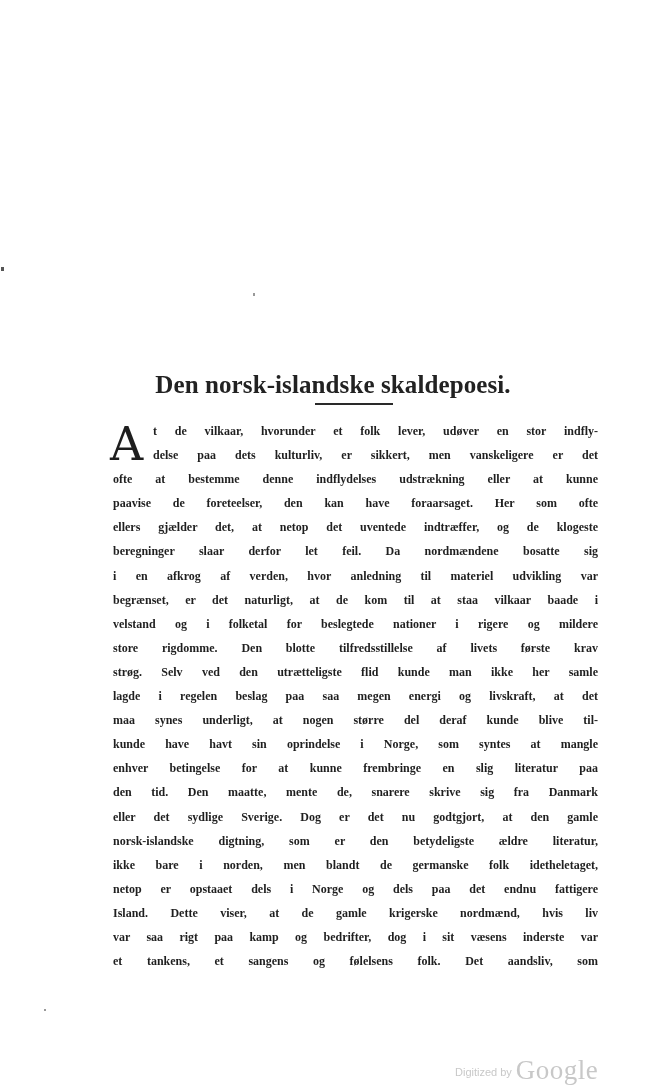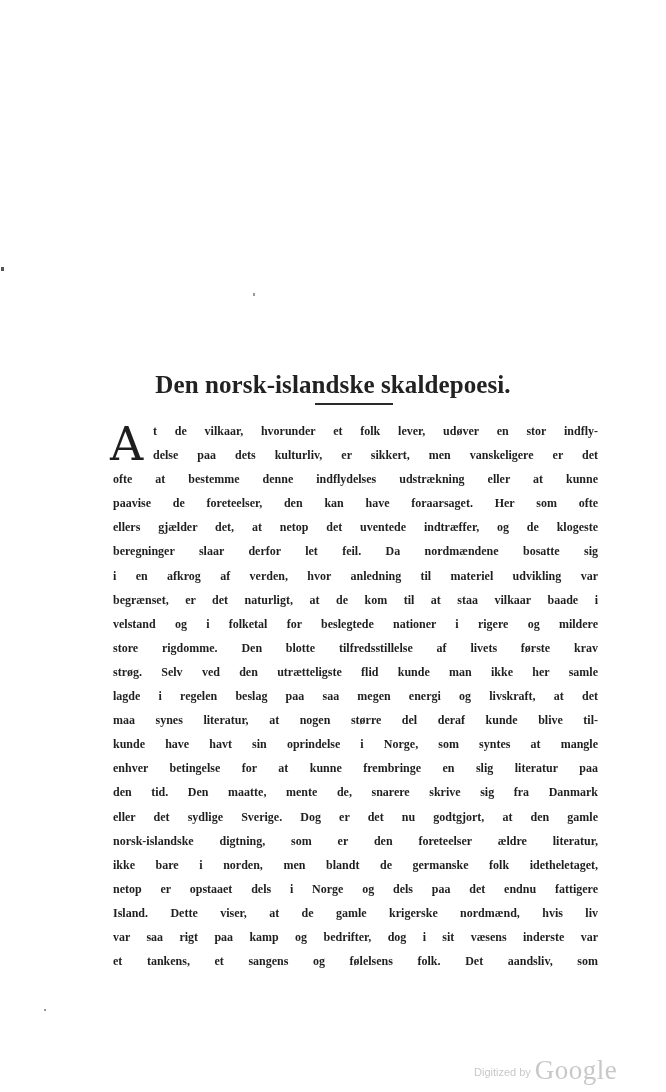--- a/index.html
+++ b/index.html
@@ -10,21 +10,21 @@
            font-size: 25px; font-weight: bold; letter-spacing: 0.1px; color: #222; }
   .rule { position: absolute; left: 315px; top: 360px; width: 78px; height: 2px; background: #2a2a2a; }
   .body-text { position: absolute; left: 113px; top: 376px; width: 485px; }
   .line { display: block; height: 24.1px; line-height: 24.1px; font-size: 12px; font-weight: bold;
           white-space: nowrap; text-align: justify; text-align-last: justify; color: #1f1f1f; }
   .line.indent { padding-left: 40px; }
   .dropcap { position: absolute; left: -3px; top: 2px; font-size: 46px; line-height: 46px; font-weight: normal;
              color: #1e1e1e; font-family: "DejaVu Serif", serif; }
   .last { text-align-last: justify; }
   .speck { position: absolute; background: #555; }
-  .watermark { position: absolute; left: 474px; top: 1012px; color: #c8c8c8; white-space: nowrap; }
+  .watermark { position: absolute; left: 455px; top: 1012px; color: #c8c8c8; white-space: nowrap; }
   .wm-small { font-family: "Liberation Sans", sans-serif; font-size: 11px; vertical-align: 3px; }
   .wm-big { font-family: "Liberation Serif", serif; font-size: 27px; letter-spacing: 0.5px; }
 </style>
 </head>
 <body>
 
 <div class="page">
 
   <div class="speck" style="left:1px;top:224px;width:3px;height:4px;"></div>
   <div class="speck" style="left:253px;top:250px;width:2px;height:3px;background:#999;"></div>
@@ -40,26 +40,26 @@
     <span class="line">ofte at bestemme denne indflydelses udstrækning eller at kunne</span>
     <span class="line">paavise de foreteelser, den kan have foraarsaget.  Her som ofte</span>
     <span class="line">ellers gjælder det, at netop det uventede indtræffer, og de klogeste</span>
     <span class="line">beregninger slaar derfor let feil.  Da nordmændene bosatte sig</span>
     <span class="line">i en afkrog af verden, hvor anledning til materiel udvikling var</span>
     <span class="line">begrænset, er det naturligt, at de kom til at staa vilkaar baade i</span>
     <span class="line">velstand og i folketal for beslegtede nationer i rigere og mildere</span>
     <span class="line">store rigdomme.  Den blotte tilfredsstillelse af livets første krav</span>
     <span class="line">strøg.  Selv ved den utrætteligste flid kunde man ikke her samle</span>
     <span class="line">lagde i regelen beslag paa saa megen energi og livskraft, at det</span>
-    <span class="line">maa synes literatur, at nogen større del deraf kunde blive til-</span>
+    <span class="line">maa synes underligt, at nogen større del deraf kunde blive til-</span>
     <span class="line">kunde have havt sin oprindelse i Norge, som syntes at mangle</span>
     <span class="line">enhver betingelse for at kunne frembringe en slig literatur paa</span>
     <span class="line">den tid.  Den maatte, mente de, snarere skrive sig fra Danmark</span>
     <span class="line">eller det sydlige Sverige.  Dog er det nu godtgjort, at den gamle</span>
-    <span class="line">norsk-islandske digtning, som er den foreteelser ældre literatur,</span>
+    <span class="line">norsk-islandske digtning, som er den betydeligste ældre literatur,</span>
     <span class="line">ikke bare i norden, men blandt de germanske folk idetheletaget,</span>
     <span class="line">netop er opstaaet dels i Norge og dels paa det endnu fattigere</span>
     <span class="line">Island.  Dette viser, at de gamle krigerske nordmænd, hvis liv</span>
     <span class="line">var saa rigt paa kamp og bedrifter, dog i sit væsens inderste var</span>
     <span class="line last">et tankens, et sangens og følelsens folk.  Det aandsliv, som</span>
   </div>
 
   <div class="watermark">
     <span class="wm-small">Digitized by</span>
     <span class="wm-big">Google</span>

